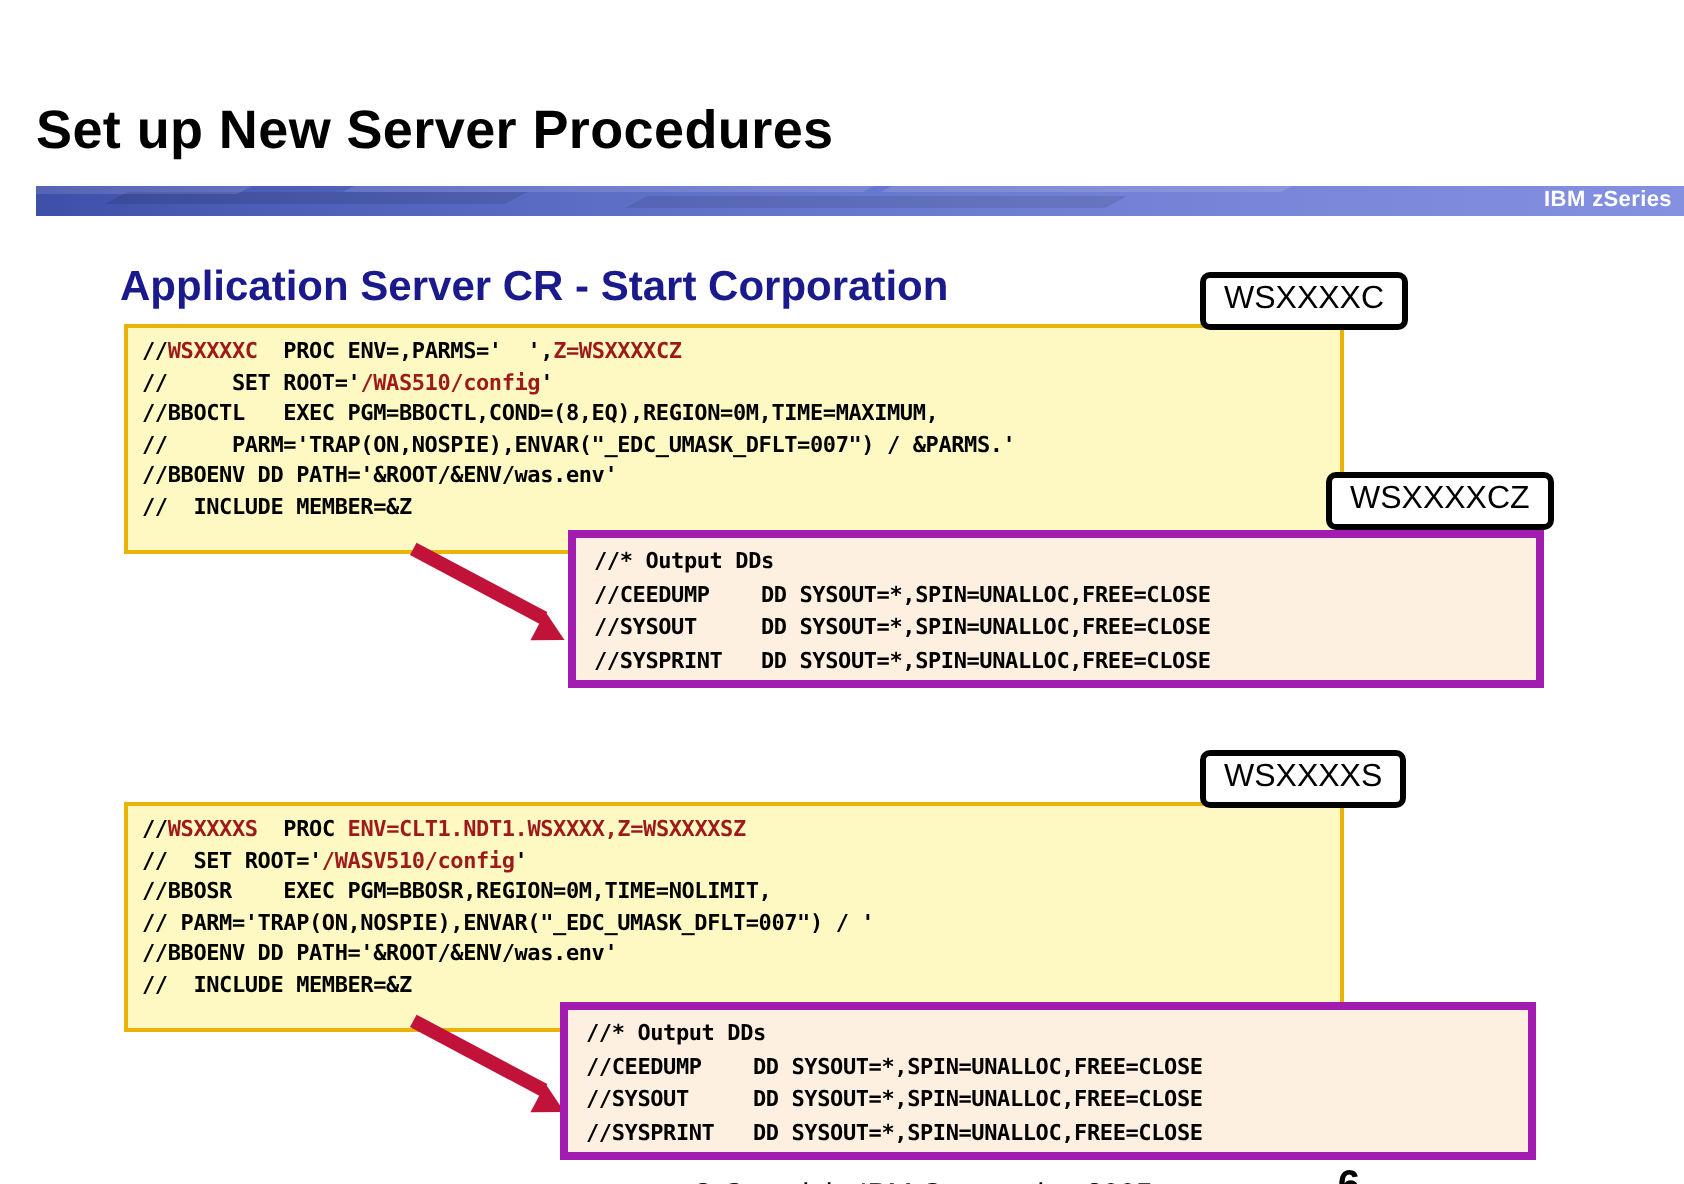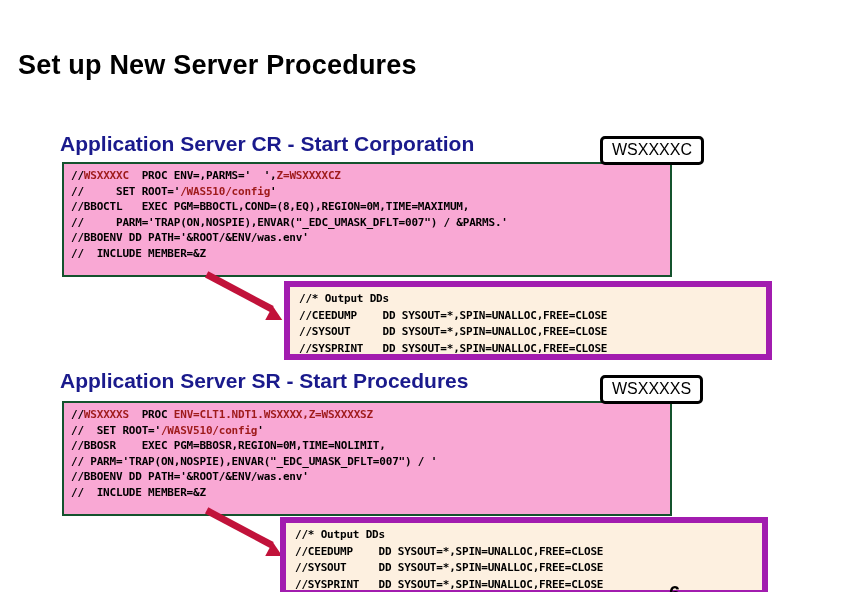--- a/index.html
+++ b/index.html
@@ -41,45 +41,44 @@
   .sec-head{
     position:absolute;
     font-size:21px;font-weight:bold;color:#1a1a8c;white-space:nowrap;
   }
   #head-cr{left:60px;top:116px;}
   #head-sr{left:60px;top:353px;}
 
   
   .code-yellow{
     position:absolute;
-    background:#f9a8d4;
-    border:2px solid #14532d;
+    background:#fef9c3;
+    border:2px solid #eab308;
     font-family:"DejaVu Sans Mono", monospace;
     font-size:11px;font-weight:bold;color:#000000;
     line-height:15.5px;
     padding:4px 6px 5px 7px;
     white-space:pre;
     box-sizing:border-box;
     letter-spacing:-0.2px;
   }
   #code-cr{left:62px;top:146px;width:610px;height:115px;}
   #code-sr{left:62px;top:385px;width:610px;height:115px;}
 
   .code-cream{
     position:absolute;
     background:#fdf0e0;
-    border:6px solid #a21caf;
+    border:4px solid #a21caf;
     font-family:"DejaVu Sans Mono", monospace;
     font-size:11px;font-weight:bold;color:#000000;
     line-height:16.5px;
     padding:4px 8px 6px 9px;
     white-space:pre;
     box-sizing:border-box;
     letter-spacing:-0.2px;
-    margin-top:16px;
   }
   #dd-cr{left:284px;top:249px;width:488px;height:79px;}
   #dd-sr{left:280px;top:485px;width:488px;height:79px;}
 
   .tok-red{color:#9e1a1a;}
 
   
   .callout{
     position:absolute;
     background:#ffffff;
@@ -124,35 +123,43 @@
     font-size:20px;font-weight:bold;color:#000000;
   }
 </style>
 </head>
 <body>
 
 <div id="slide">
 
   <div class="slide-title">Set up New Server Procedures</div>
 
+  <div class="banner">
+    <div class="swoosh sw1"></div>
+    <div class="swoosh sw2"></div>
+    <div class="swoosh sw3"></div>
+    <div class="swoosh sw4"></div>
+    <div class="swoosh sw5"></div>
+    <div class="banner-label">IBM zSeries</div>
+  </div>
 
   <div class="sec-head" id="head-cr">Application Server CR - Start Corporation</div>
 
   <div class="code-yellow" id="code-cr"><div><span>//</span><span class="tok-red">WSXXXXC</span><span>  PROC ENV=,PARMS='  ',</span><span class="tok-red">Z=WSXXXXCZ</span></div><div><span>//     SET ROOT='</span><span class="tok-red">/WAS510/config</span><span>'</span></div><div><span>//BBOCTL   EXEC PGM=BBOCTL,COND=(8,EQ),REGION=0M,TIME=MAXIMUM,</span></div><div><span>//     PARM='TRAP(ON,NOSPIE),ENVAR("_EDC_UMASK_DFLT=007") / &amp;PARMS.'</span></div><div><span>//BBOENV DD PATH='&amp;ROOT/&amp;ENV/was.env'</span></div><div><span>//  INCLUDE MEMBER=&amp;Z</span></div></div>
 
   <div class="arrow" id="arrow-cr">
     <div class="shaft" style="width:74px;transform:rotate(28deg) translateY(-3.5px);"></div>
     <div class="head" style="left:64px;top:31px;transform:rotate(28deg);"></div>
   </div>
 
   <div class="code-cream" id="dd-cr"><div>//* Output DDs</div><div>//CEEDUMP    DD SYSOUT=*,SPIN=UNALLOC,FREE=CLOSE</div><div>//SYSOUT     DD SYSOUT=*,SPIN=UNALLOC,FREE=CLOSE</div><div>//SYSPRINT   DD SYSOUT=*,SPIN=UNALLOC,FREE=CLOSE</div></div>
 
   <div class="callout" id="call-c">WSXXXXC</div>
+  <div class="callout" id="call-cz">WSXXXXCZ</div>
 
-  <div class="sec-head" id="head-sr">Application Server SR - Start Procedures</div>
 
   <div class="code-yellow" id="code-sr"><div><span>//</span><span class="tok-red">WSXXXXS</span><span>  PROC </span><span class="tok-red">ENV=CLT1.NDT1.WSXXXX,Z=WSXXXXSZ</span></div><div><span>//  SET ROOT='</span><span class="tok-red">/WASV510/config</span><span>'</span></div><div><span>//BBOSR    EXEC PGM=BBOSR,REGION=0M,TIME=NOLIMIT,</span></div><div><span>// PARM='TRAP(ON,NOSPIE),ENVAR("_EDC_UMASK_DFLT=007") / '</span></div><div><span>//BBOENV DD PATH='&amp;ROOT/&amp;ENV/was.env'</span></div><div><span>//  INCLUDE MEMBER=&amp;Z</span></div></div>
 
   <div class="arrow" id="arrow-sr">
     <div class="shaft" style="width:74px;transform:rotate(28deg) translateY(-3.5px);"></div>
     <div class="head" style="left:64px;top:31px;transform:rotate(28deg);"></div>
   </div>
 
   <div class="code-cream" id="dd-sr"><div>//* Output DDs</div><div>//CEEDUMP    DD SYSOUT=*,SPIN=UNALLOC,FREE=CLOSE</div><div>//SYSOUT     DD SYSOUT=*,SPIN=UNALLOC,FREE=CLOSE</div><div>//SYSPRINT   DD SYSOUT=*,SPIN=UNALLOC,FREE=CLOSE</div></div>
 

